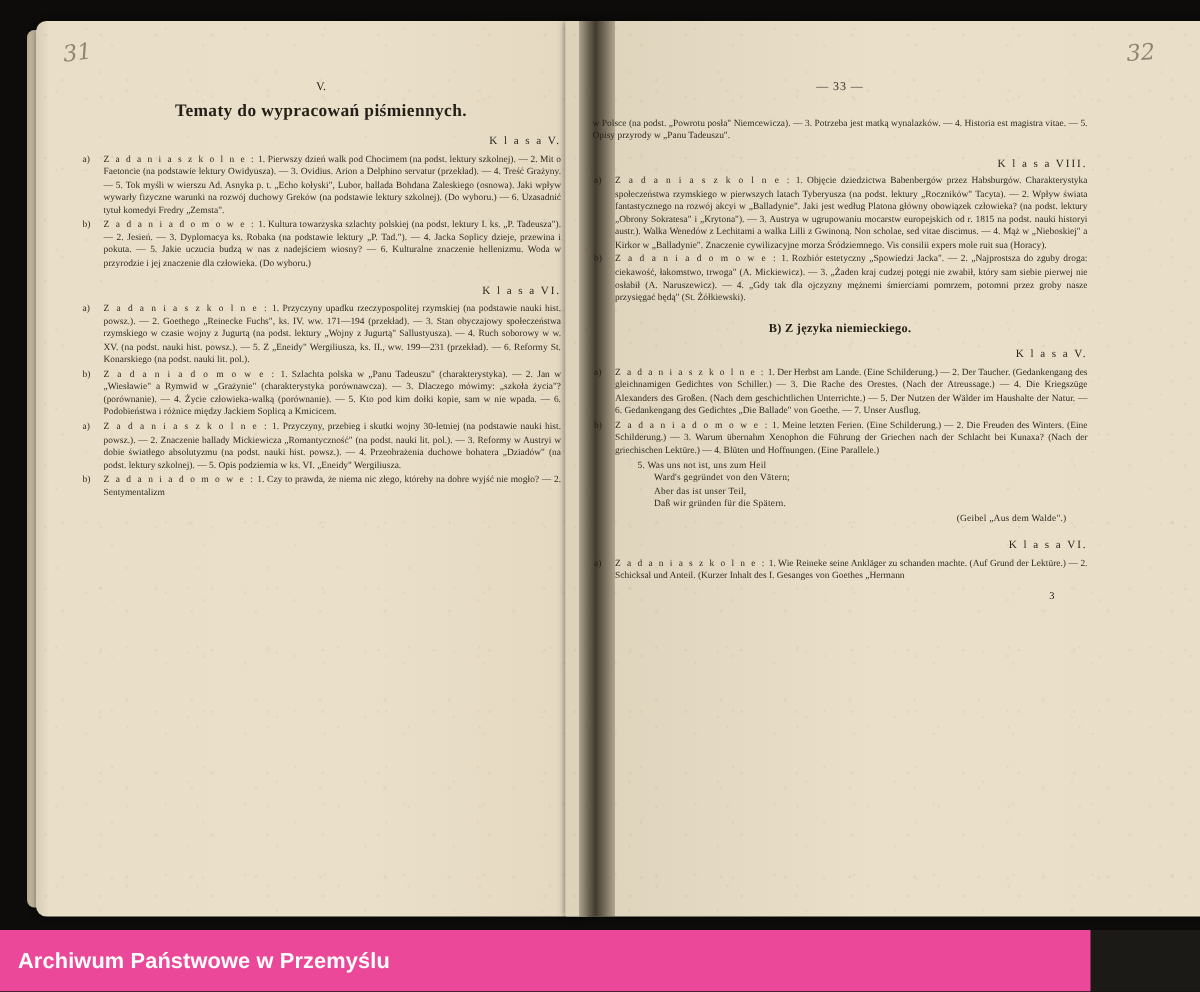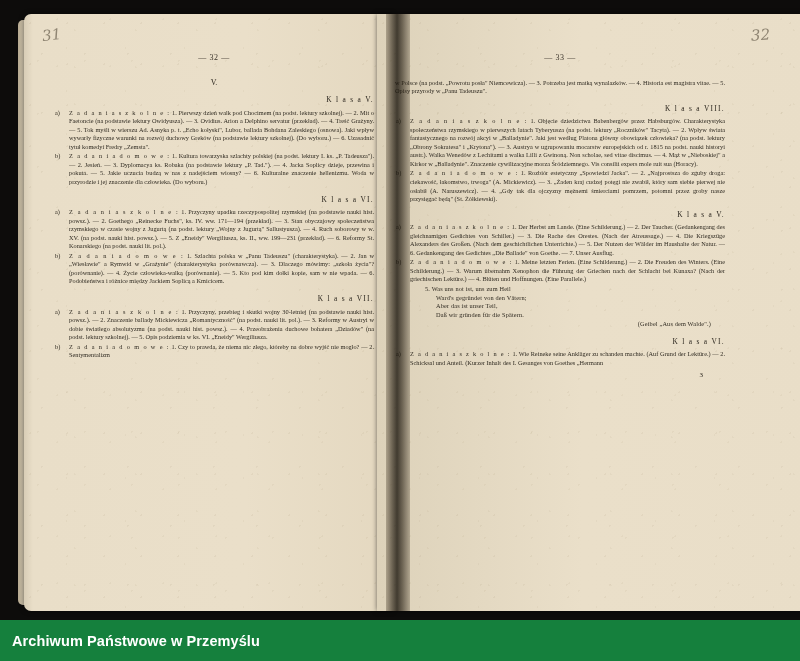--- a/index.html
+++ b/index.html
@@ -127,42 +127,42 @@
     color:#6d6352;
     opacity:.72;
     transform:rotate(-7deg);
     font-style:italic;
   }
   #pencil-left{left:42px;top:26px;}
   #pencil-right{left:751px;top:26px;transform:rotate(-4deg);}
 
   
   #watermark-bar{
-    position:absolute;left:0;bottom:0;width:800px;height:41px;
-    background:#15803d;
+    position:absolute;left:0;bottom:0;width:727px;height:41px;
+    background:#ec4899;
     display:flex;align-items:center;
   }
   #watermark-text{
     color:#fff;font-family:"Liberation Sans", sans-serif;
     font-size:14.5px;font-weight:bold;margin-left:12px;letter-spacing:.1px;
   }
 </style>
 </head>
 <body>
 
 <div id="book-spread">
 
   <div id="edge-left"></div>
   <div id="edge-right"></div>
 
   <div class="page" id="page-left">
     <div class="col" id="col-left">
 
-      <div class="folio">— 32 —</div>
       <div class="sec-num">V.</div>
+      <div class="main-title">Tematy do wypracowań piśmiennych.</div>
 
       <div class="klasa">K l a s a  V.</div>
       <div class="item">
         <span class="mark">a)</span>
         <span class="sp">Z a d a n i a   s z k o l n e :</span>
         <span>1. Pierwszy dzień walk pod Chocimem (na podst. lektury szkolnej). — 2. Mit o Faetoncie (na podstawie lektury Owidyusza). — 3. Ovidius. Arion a Delphino servatur (przekład). — 4. Treść Grażyny. — 5. Tok myśli w wierszu Ad. Asnyka p. t. „Echo kołyski", Lubor, ballada Bohdana Zaleskiego (osnowa). Jaki wpływ wywarły fizyczne warunki na rozwój duchowy Greków (na podstawie lektury szkolnej). (Do wyboru.) — 6. Uzasadnić tytuł komedyi Fredry „Zemsta".</span>
       </div>
       <div class="item">
         <span class="mark">b)</span>
         <span class="sp">Z a d a n i a   d o m o w e :</span>
@@ -174,21 +174,20 @@
         <span class="mark">a)</span>
         <span class="sp">Z a d a n i a   s z k o l n e :</span>
         <span>1. Przyczyny upadku rzeczypospolitej rzymskiej (na podstawie nauki hist. powsz.). — 2. Goethego „Reinecke Fuchs", ks. IV. ww. 171—194 (przekład). — 3. Stan obyczajowy społeczeństwa rzymskiego w czasie wojny z Jugurtą (na podst. lektury „Wojny z Jugurtą" Sallustyusza). — 4. Ruch soborowy w w. XV. (na podst. nauki hist. powsz.). — 5. Z „Eneidy" Wergiliusza, ks. II., ww. 199—231 (przekład). — 6. Reformy St. Konarskiego (na podst. nauki lit. pol.).</span>
       </div>
       <div class="item">
         <span class="mark">b)</span>
         <span class="sp">Z a d a n i a   d o m o w e :</span>
         <span>1. Szlachta polska w „Panu Tadeuszu" (charakterystyka). — 2. Jan w „Wiesławie" a Rymwid w „Grażynie" (charakterystyka porównawcza). — 3. Dlaczego mówimy: „szkoła życia"? (porównanie). — 4. Życie człowieka-walką (porównanie). — 5. Kto pod kim dołki kopie, sam w nie wpada. — 6. Podobieństwa i różnice między Jackiem Soplicą a Kmicicem.</span>
       </div>
 
-      <div class="klasa">K l a s a  VII.</div>
       <div class="item">
         <span class="mark">a)</span>
         <span class="sp">Z a d a n i a  s z k o l n e :</span>
         <span>1. Przyczyny, przebieg i skutki wojny 30-letniej (na podstawie nauki hist. powsz.). — 2. Znaczenie ballady Mickiewicza „Romantyczność" (na podst. nauki lit. pol.). — 3. Reformy w Austryi w dobie światłego absolutyzmu (na podst. nauki hist. powsz.). — 4. Przeobrażenia duchowe bohatera „Dziadów" (na podst. lektury szkolnej). — 5. Opis podziemia w ks. VI. „Eneidy" Wergiliusza.</span>
       </div>
       <div class="item">
         <span class="mark">b)</span>
         <span class="sp">Z a d a n i a  d o m o w e :</span>
         <span>1. Czy to prawda, że niema nic złego, któreby na dobre wyjść nie mogło? — 2. Sentymentalizm</span>
       </div>
@@ -210,20 +209,21 @@
         <span class="mark">a)</span>
         <span class="sp">Z a d a n i a   s z k o l n e :</span>
         <span>1. Objęcie dziedzictwa Babenbergów przez Habsburgów. Charakterystyka społeczeństwa rzymskiego w pierwszych latach Tyberyusza (na podst. lektury „Roczników" Tacyta). — 2. Wpływ świata fantastycznego na rozwój akcyi w „Balladynie". Jaki jest według Platona główny obowiązek człowieka? (na podst. lektury „Obrony Sokratesa" i „Krytona"). — 3. Austrya w ugrupowaniu mocarstw europejskich od r. 1815 na podst. nauki historyi austr.). Walka Wenedów z Lechitami a walka Lilli z Gwinoną. Non scholae, sed vitae discimus. — 4. Mąż w „Nieboskiej" a Kirkor w „Balladynie". Znaczenie cywilizacyjne morza Śródziemnego. Vis consilii expers mole ruit sua (Horacy).</span>
       </div>
       <div class="item">
         <span class="mark">b)</span>
         <span class="sp">Z a d a n i a   d o m o w e :</span>
         <span>1. Rozbiór estetyczny „Spowiedzi Jacka". — 2. „Najprostsza do zguby droga: ciekawość, łakomstwo, trwoga" (A. Mickiewicz). — 3. „Żaden kraj cudzej potęgi nie zwabił, który sam siebie pierwej nie osłabił (A. Naruszewicz). — 4. „Gdy tak dla ojczyzny mężnemi śmierciami pomrzem, potomni przez groby nasze przysięgać będą" (St. Żółkiewski).</span>
       </div>
 
+      <div class="lang-head" style="margin-top:11px;">B)  Z języka niemieckiego.</div>
 
       <div class="klasa tight">K l a s a  V.</div>
       <div class="item">
         <span class="mark">a)</span>
         <span class="sp">Z a d a n i a   s z k o l n e :</span>
         <span>1. Der Herbst am Lande. (Eine Schilderung.) — 2. Der Taucher. (Gedankengang des gleichnamigen Gedichtes von Schiller.) — 3. Die Rache des Orestes. (Nach der Atreussage.) — 4. Die Kriegszüge Alexanders des Großen. (Nach dem geschichtlichen Unterrichte.) — 5. Der Nutzen der Wälder im Haushalte der Natur. — 6. Gedankengang des Gedichtes „Die Ballade" von Goethe. — 7. Unser Ausflug.</span>
       </div>
       <div class="item">
         <span class="mark">b)</span>
         <span class="sp">Z a d a n i a   d o m o w e :</span>

